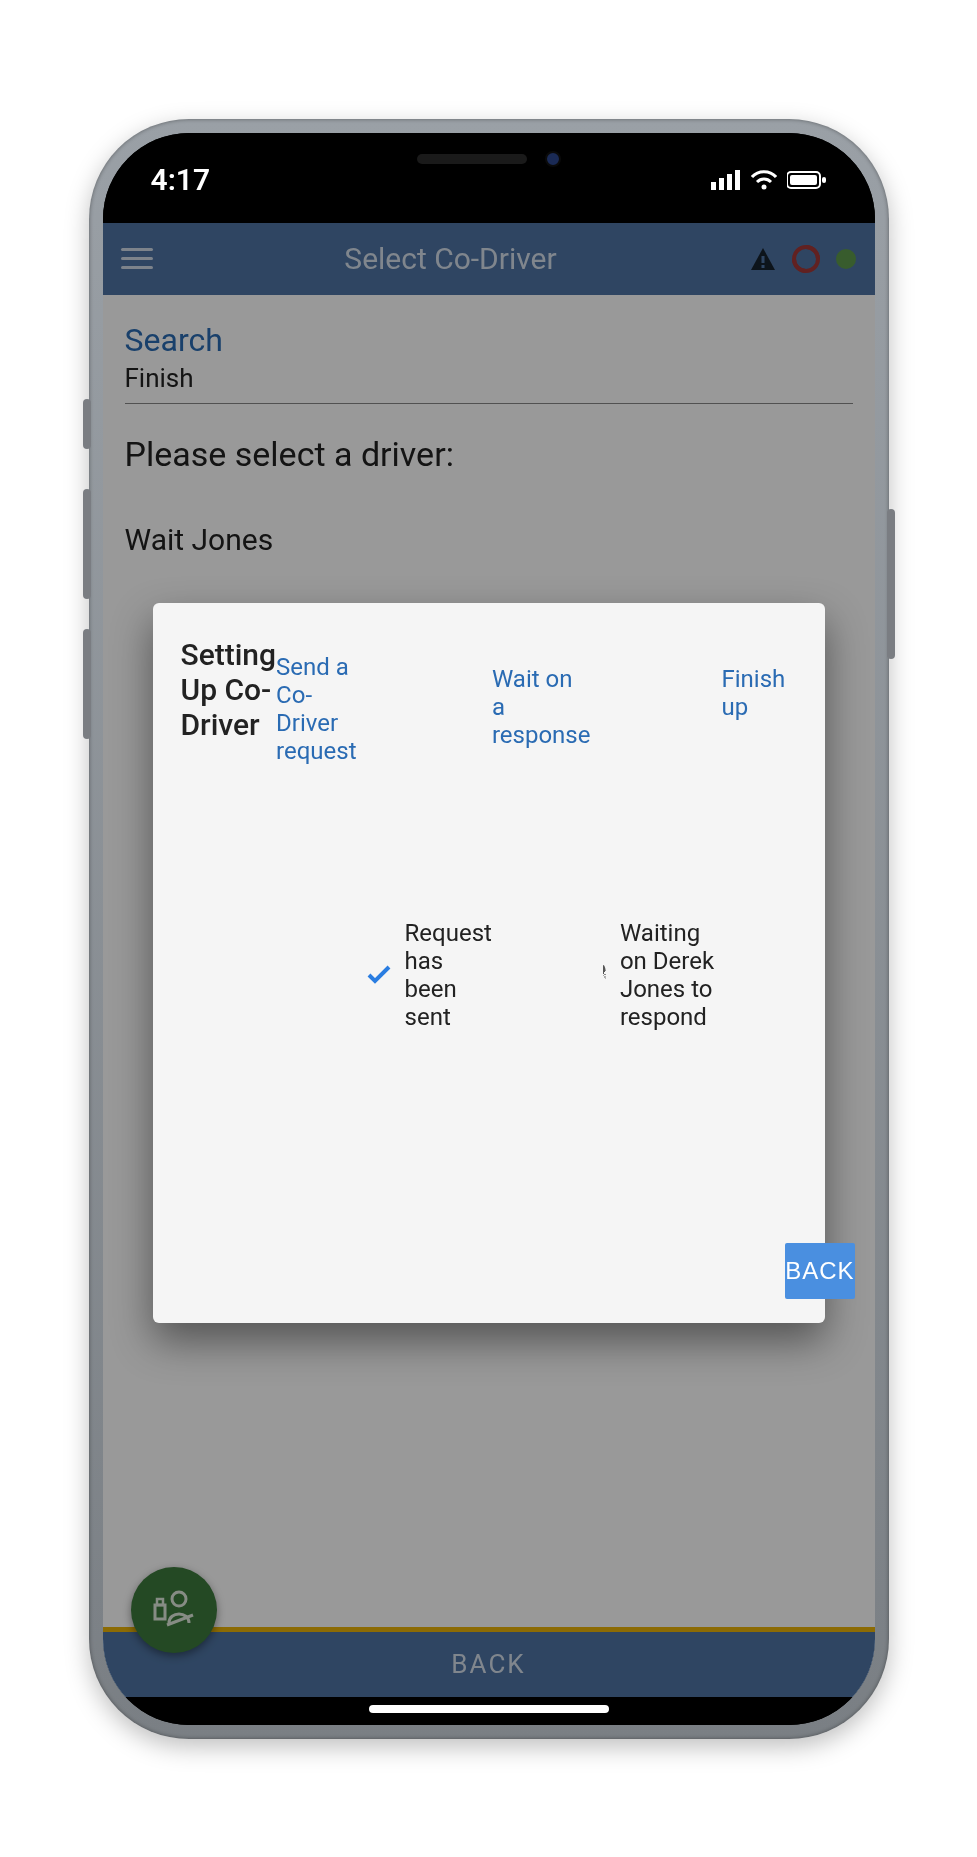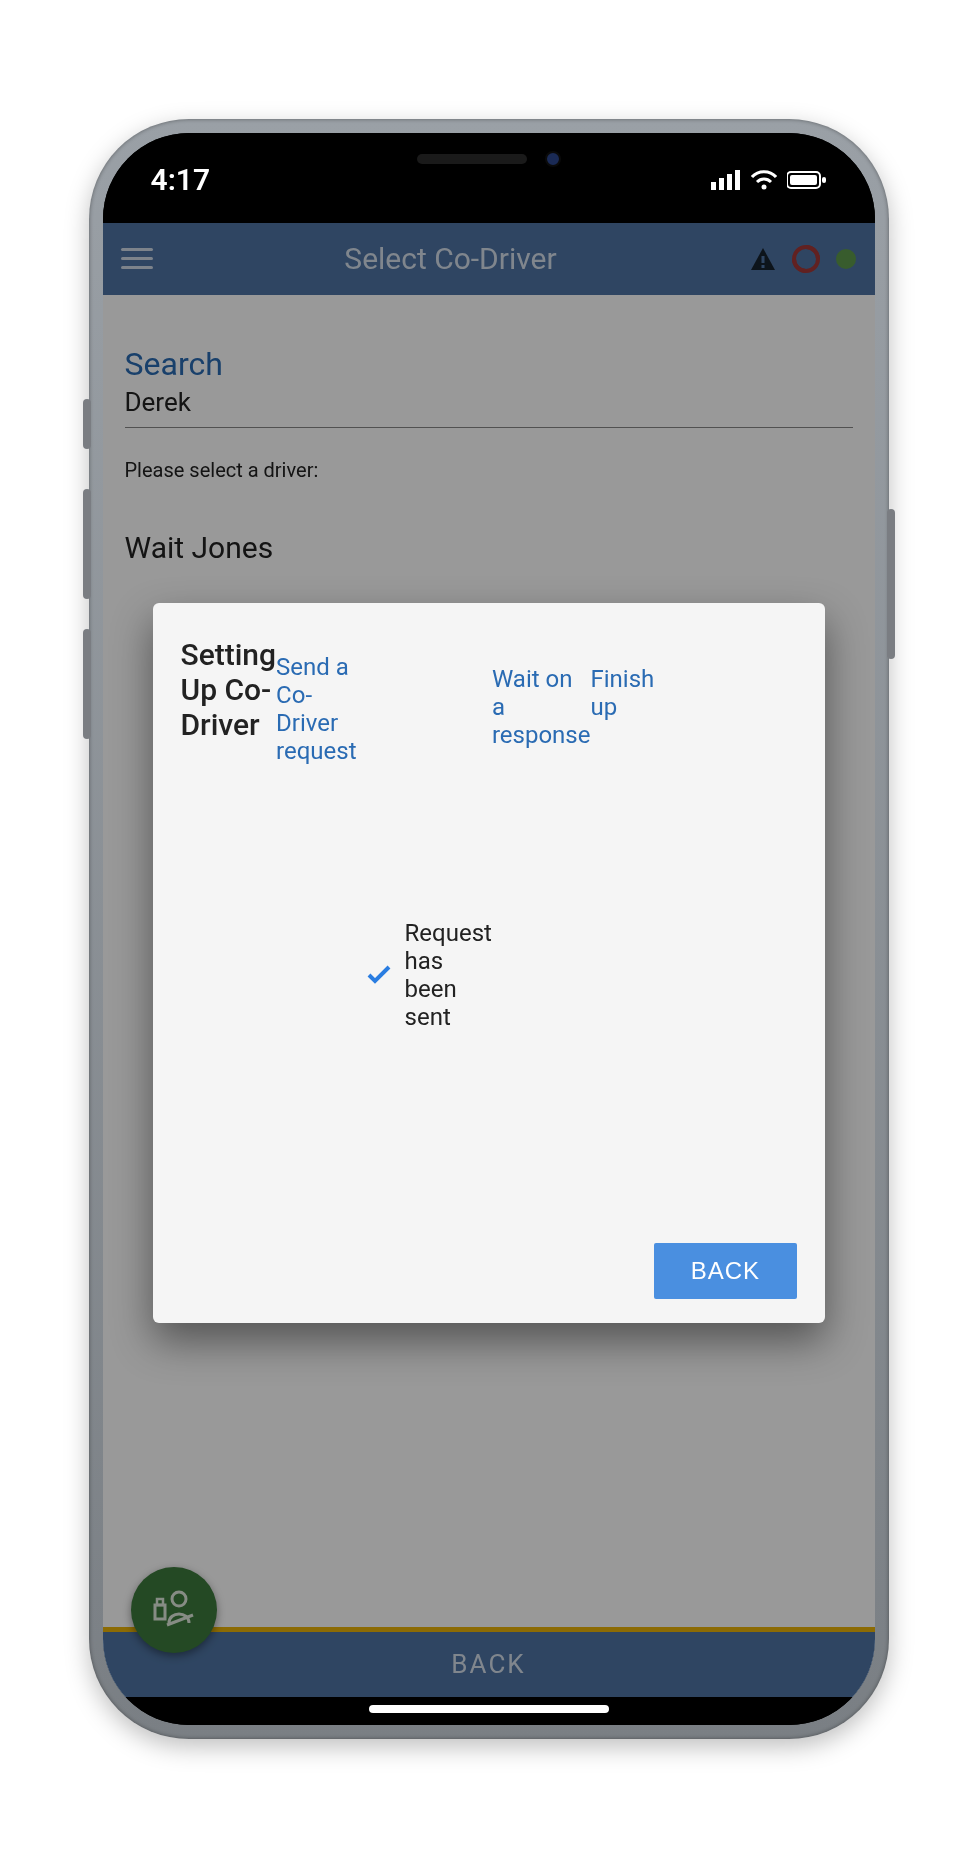--- a/index.html
+++ b/index.html
@@ -48,34 +48,34 @@
     height:90px; color:#fff; display:flex; align-items:center; justify-content:space-between;
     padding:0 48px; font-size:30px; font-weight:600; z-index:400;
   }
   .status-icons { display:flex; gap:10px; align-items:center;}
   .screen {
     position:absolute; top:0; left:0; right:0; bottom:0;
     background:#000; display:flex; flex-direction:column;
   }
   .app-area {
     position:absolute; top:90px; left:0; right:0; bottom:28px;
-    background:#ffffff; display:flex; flex-direction:column;gap:24px;
+    background:#ffffff; display:flex; flex-direction:column;
   }
   .app-header{
     height:72px; background:#4f74a3; display:flex; align-items:center;
     padding:0 18px; color:#e6edf5;
   }
   .hamburger { width:32px; display:flex; flex-direction:column; gap:6px;}
   .hamburger span{height:3px; background:#d0dae8; border-radius:2px;}
   .title { flex:1; text-align:center; font-size:30px; color:#d5dfec; font-weight:400;}
   .hdr-icons{ display:flex; align-items:center; gap:14px;}
   .content { flex:1; padding:20px 22px 0 22px; position:relative;}
   .search-label { color:#2a6bb3; font-size:32px; margin-top:6px;}
   .search-value { color:#222; font-size:26px; padding:4px 0 10px 0; border-bottom:1px solid #888;}
-  .prompt { font-size:20px; color:#222; margin-top:30px;}
+  .prompt { font-size:34px; color:#222; margin-top:30px;}
   .driver-row{ font-size:30px; color:#222; margin-top:48px;}
   .bottom-bar{
     height:70px; background:#4f74a3; color:#d5dfec; font-size:26px; letter-spacing:2px;
     display:flex; align-items:center; justify-content:center;
     border-top:5px solid #eab308;
   }
   .fab{
     position:absolute; left:28px; bottom:44px; width:86px; height:86px; border-radius:50%;
     background:#3c7a3c; display:flex; align-items:center; justify-content:center;
     box-shadow:0 3px 8px rgba(0,0,0,.4); z-index:50;
@@ -162,21 +162,21 @@
               <path d="M15 27 A12 12 0 1 1 27 15" stroke="#a23838" stroke-width="4" fill="none"></path>
             </svg>
             <svg width="22" height="22">
               <circle cx="11" cy="11" r="10" fill="#5e9a4b"></circle>
             </svg>
           </div>
         </div>
 
         <div class="content">
           <div class="search-label">Search</div>
-          <div class="search-value">Derek</div>
+          <div class="search-value">Finish</div>
           <div class="prompt">Please select a driver:</div>
           <div class="driver-row">Wait Jones</div>
         </div>
 
         <div class="fab">
           <svg width="50" height="50">
             <circle cx="30" cy="14" r="7" stroke="#dfeadd" stroke-width="3" fill="none"></circle>
             <path d="M20 38 C20 26 40 26 40 38" stroke="#dfeadd" stroke-width="3" fill="none"></path>
             <rect x="6" y="20" width="10" height="14" stroke="#dfeadd" stroke-width="3" fill="none"></rect>
             <rect x="8" y="14" width="6" height="6" stroke="#dfeadd" stroke-width="2.5" fill="none"></rect>
@@ -197,20 +197,24 @@
           <div class="step-body">
             <span class="check">
               <svg width="24" height="20">
                   <path d="M2 10 L8 16 L22 2" stroke="#2a7de1" stroke-width="4" fill="none"></path>
                 </svg>
             </span>
             <span>Request has been sent</span>
           </div>
 
           <div class="step-head" style="margin-top:28px">Wait on a response</div>
+          <div class="step-body">
+            <span class="spinner"></span>
+            <span>Waiting on Derek Jones to respond</span>
+          </div>
 
           <div class="step-head" style="margin-top:28px">Finish up</div>
 
           <button class="modal-btn">
             <span>BACK</span>
           </button>
         </div>
 
       </div>
 

